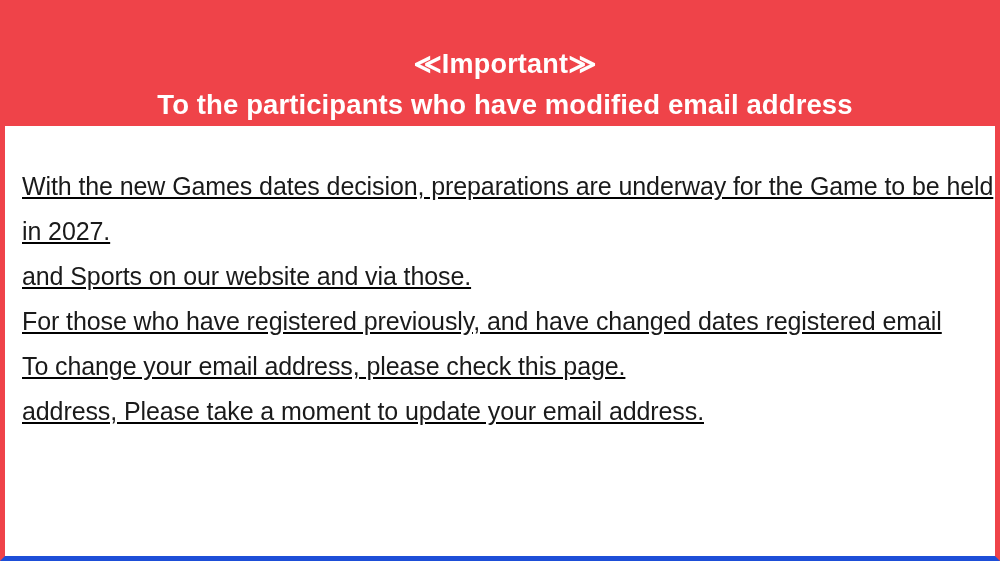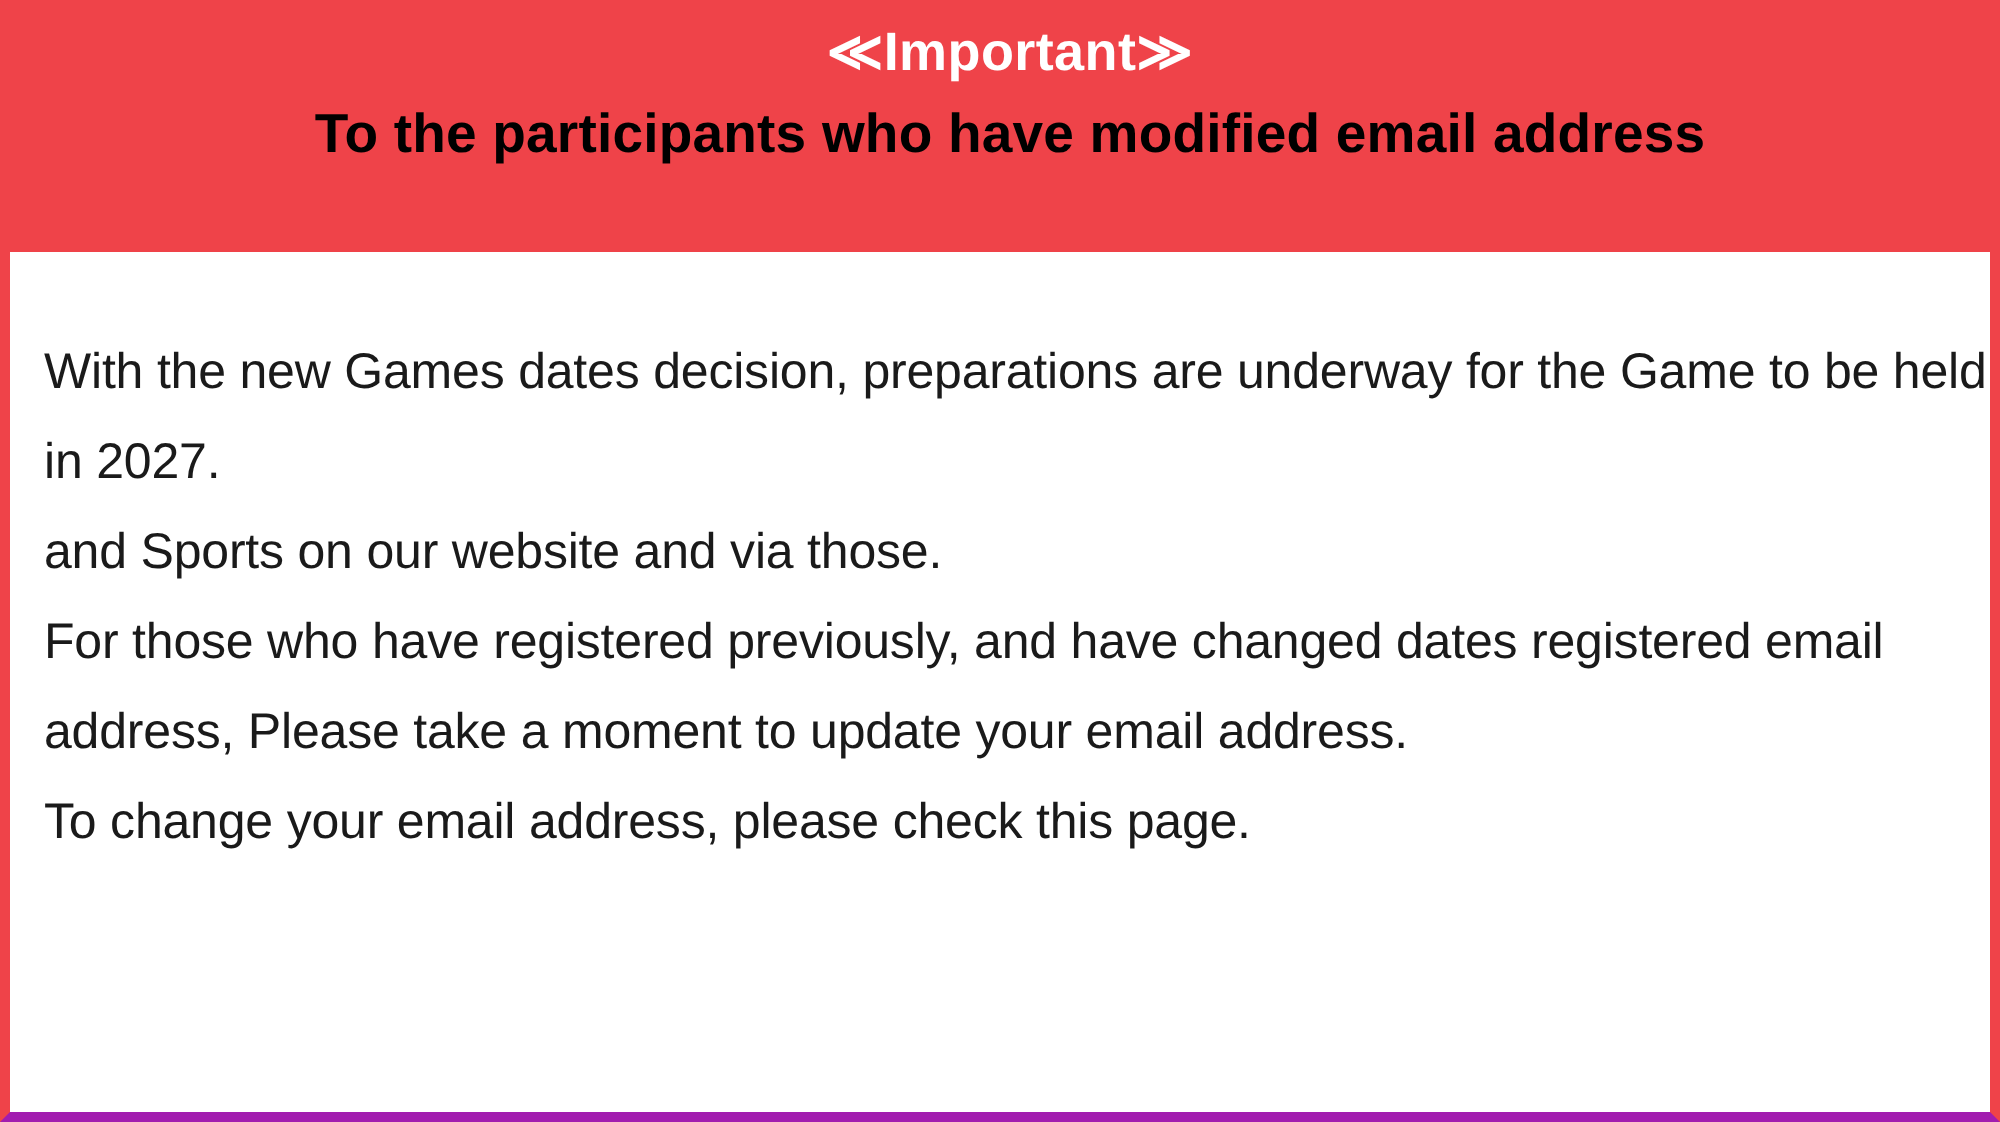--- a/index.html
+++ b/index.html
@@ -27,54 +27,55 @@
   
   .notice-header {
     background: #ef4349;
     width: 100%;
     height: 126px;
     box-sizing: border-box;
     flex: 0 0 126px;
     display: flex;
     flex-direction: column;
     align-items: center;
-    justify-content: flex-start;
+    justify-content: flex-end;
     padding-top: 6px;
     padding-left: 10px;
   }
 
   .header-line-1 {
     color: #ffffff;
     font-weight: bold;
     font-size: 27px;
     line-height: 40px;
     letter-spacing: 0.2px;
     text-align: center;
     white-space: nowrap;
   }
 
   .header-line-2 {
-    color: #000000;
+    color: #ffffff;
     font-weight: bold;
     font-size: 27.5px;
     line-height: 42px;
     letter-spacing: 0.1px;
     text-align: center;
     white-space: nowrap;
   }
 
   
   .notice-body {
     flex: 1 1 auto;
     background: #ffffff;
     border-left: 5px solid #ef4349;
     border-right: 5px solid #ef4349;
-    border-bottom: 5px solid #a21caf;
+    border-bottom: 5px solid #1d4ed8;
     box-sizing: border-box;
     padding: 38px 14px 0 17px;
+    text-decoration: underline;
   }
 
   .body-text {
     margin: 0;
     padding: 0;
     list-style: none;
   }
 
   .body-line {
     color: #1a1a1a;
@@ -94,18 +95,18 @@
     <div class="header-line-1">≪Important≫</div>
     <div class="header-line-2">To the participants who have modified email address</div>
   </div>
 
   <div class="notice-body">
     <div class="body-text">
       <div class="body-line">With the new Games dates decision, preparations are underway for the Game to be held</div>
       <div class="body-line">in 2027.</div>
       <div class="body-line">and Sports on our website and via those.</div>
       <div class="body-line">For those who have registered previously, and have changed dates registered email</div>
+      <div class="body-line">To change your email address, please check this page.</div>
       <div class="body-line">address, Please take a moment to update your email address.</div>
-      <div class="body-line">To change your email address, please check this page.</div>
     </div>
   </div>
 
 </div>
 
 </body></html>

